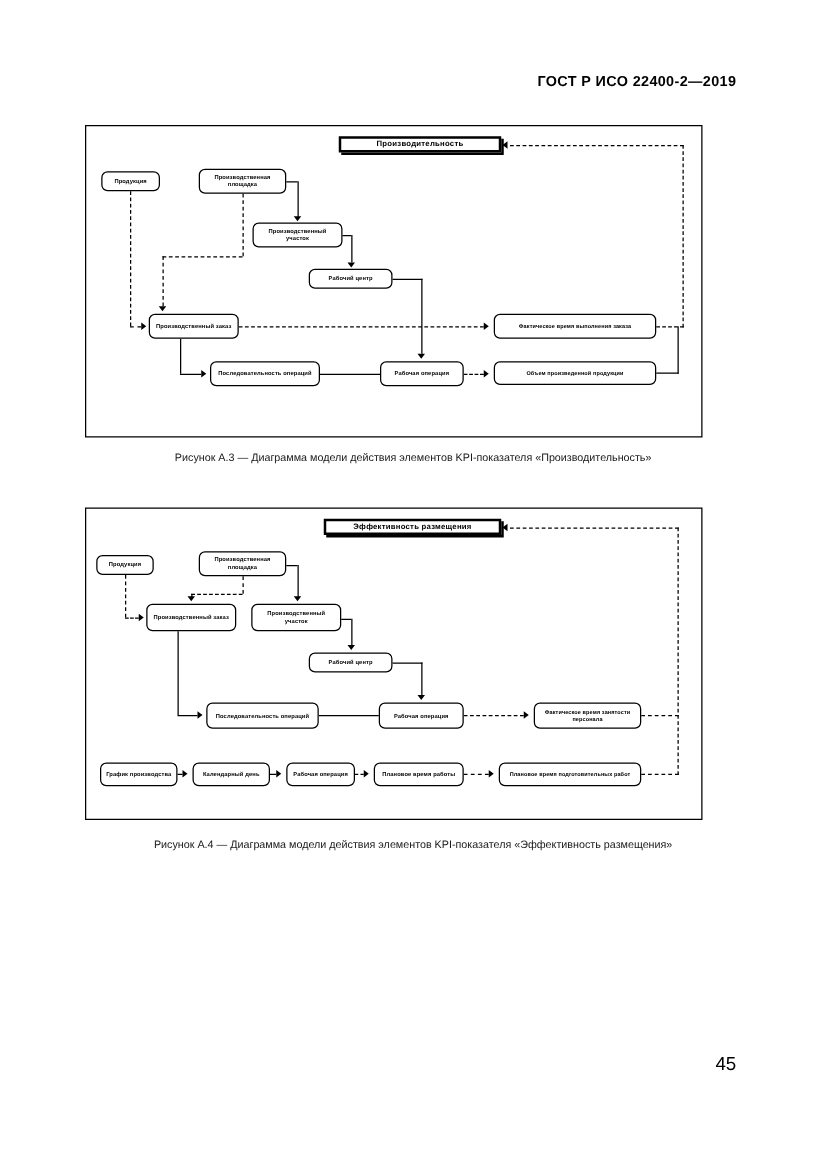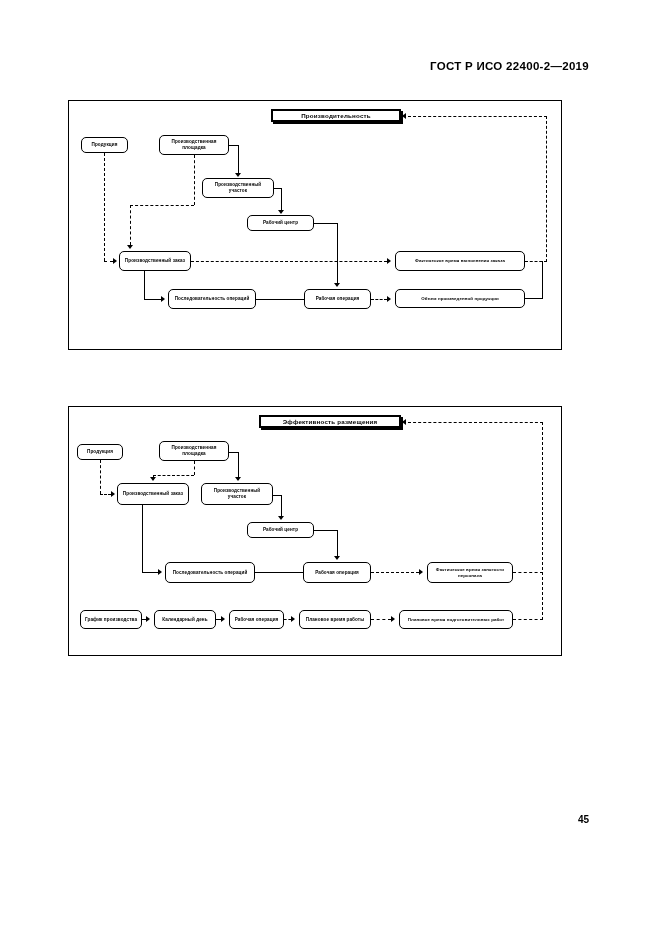--- a/index.html
+++ b/index.html
@@ -28,23 +28,23 @@
     top: 60px;
     font-size: 11.5px;
     font-weight: bold;
     letter-spacing: 0.3px;
     white-space: nowrap;
     margin-left: 20px;
   }
   .page-number {
     position: absolute;
     right: 72px;
-    top: 814px;
-    font-size: 10px;
-    font-weight: bold;
+    top: 843px;
+    font-size: 15px;
+    font-weight: normal;
   }
   .figure-frame {
     position: absolute;
     border: 1px solid #000000;
     background: #ffffff;
   }
   #figure-a3 { left: 68px; top: 100px; width: 492px; height: 248px; }
   #figure-a4 { left: 68px; top: 406px; width: 492px; height: 248px; }
 
   .caption {
@@ -196,20 +196,21 @@
       <div class="ln h" style="left:456px; top:197px; width:18px;"></div>
       <div class="ln v" style="left:473px; top:160px; height:38px;"></div>
       <div class="ln dash-h" style="left:456px; top:160px; width:22px;"></div>
       <div class="ln dash-v" style="left:477px; top:15px; height:146px;"></div>
       <div class="ln dash-h" style="left:339px; top:15px; width:139px;"></div>
       <div class="ar left" style="left:333px; top:12px;"></div>
 
     </div>
   </div>
 
+  <div class="caption" id="caption-a3">Рисунок А.3 — Диаграмма модели действия элементов KPI-показателя «Производительность»</div>
 
   <div class="figure-frame" id="figure-a4">
     <div class="dgm">
 
       <div class="node title-node" style="left:190px; top:8px; width:142px; height:13px;">Эффективность размещения</div>
 
       <div class="node" style="left:8px; top:37px; width:46px; height:16px;">Продукция</div>
 
       <div class="node" style="left:90px; top:34px; width:70px; height:20px;">Производственная площадка</div>
 
@@ -279,16 +280,17 @@
 
       <div class="ln dash-h" style="left:444px; top:165px; width:30px;"></div>
       <div class="ln dash-h" style="left:444px; top:212px; width:30px;"></div>
       <div class="ln dash-v" style="left:473px; top:15px; height:198px;"></div>
       <div class="ln dash-h" style="left:339px; top:15px; width:135px;"></div>
       <div class="ar left" style="left:333px; top:12px;"></div>
 
     </div>
   </div>
 
+  <div class="caption" id="caption-a4">Рисунок А.4 — Диаграмма модели действия элементов KPI-показателя «Эффективность размещения»</div>
 
   <div class="page-number">45</div>
 
 </div>
 
 </body></html>

